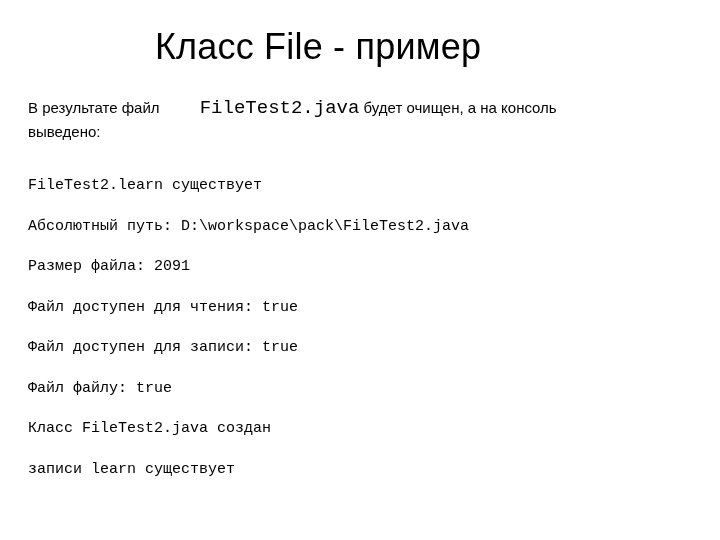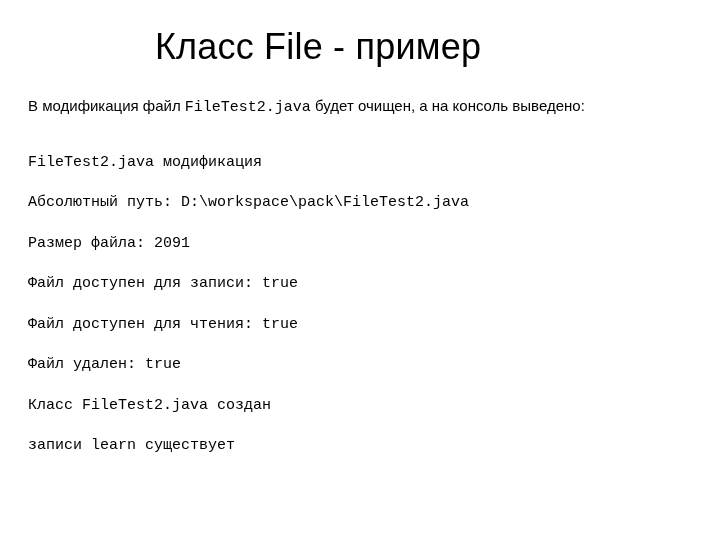--- a/index.html
+++ b/index.html
@@ -26,46 +26,47 @@
     margin: 8px 0 28px 0;
     letter-spacing: 0.2px;
   }
   .intro {
     font-size: 15px;
     line-height: 1.35;
     margin-bottom: 14px;
   }
   .intro .mono {
     font-family: "Courier New", Courier, monospace;
-    font-size: 15px;
+    font-size: 19px;
+    margin-left: 36px;
   }
   .console {
     font-family: "Courier New", Courier, monospace;
     font-size: 15px;
     line-height: 1.35;
     white-space: pre;
   }
 </style>
 </head>
 <body>
 
 <div class="slide">
   <h1 class="title">Класс File - пример</h1>
 
   <div class="intro">
-    <span>В модификация файл </span><span class="mono">FileTest2.java</span><span> будет очищен, а на консоль выведено:</span>
+    <span>В результате файл </span><span class="mono">FileTest2.java</span><span> будет очищен, а на консоль выведено:</span>
   </div>
 
   <div class="console">
-<div>FileTest2.java модификация</div>
+<div>FileTest2.learn существует</div>
 <div>Абсолютный путь: D:\workspace\pack\FileTest2.java</div>
 <div>Размер файла: 2091</div>
+<div>Файл доступен для чтения: true</div>
 <div>Файл доступен для записи: true</div>
-<div>Файл доступен для чтения: true</div>
-<div>Файл удален: true</div>
+<div>Файл файлу: true</div>
 <div>Класс FileTest2.java создан</div>
 <div>записи learn существует</div>
 
 
 
 
   </div>
 </div>
 
 </body></html>

